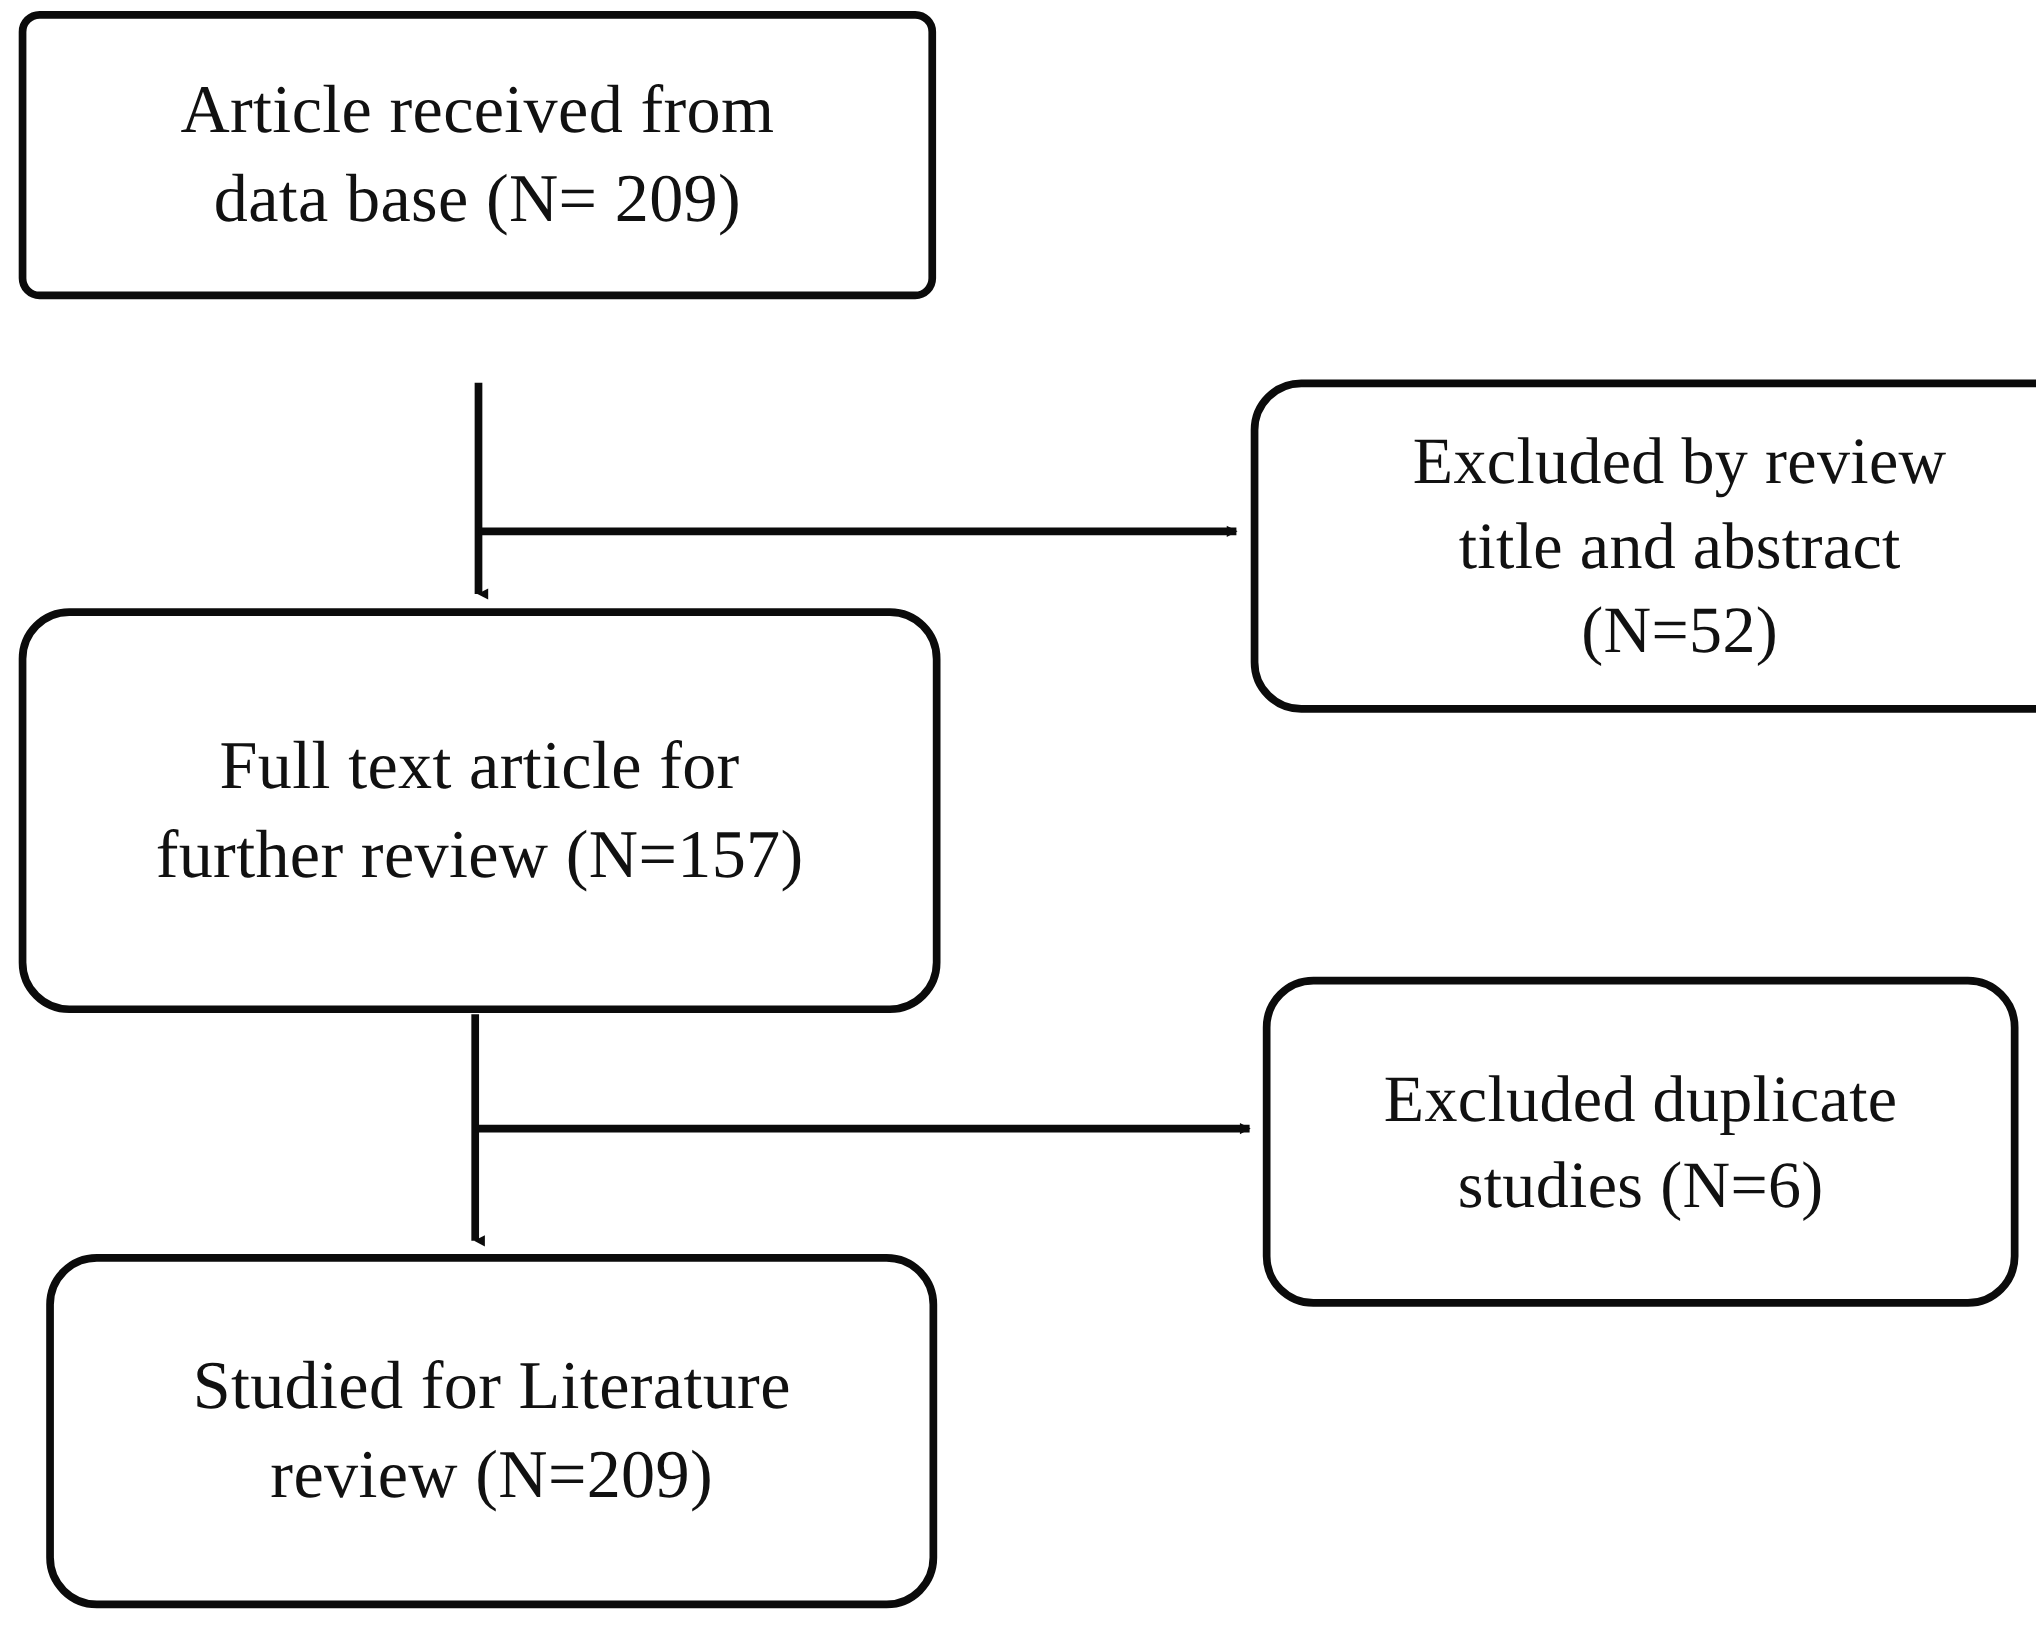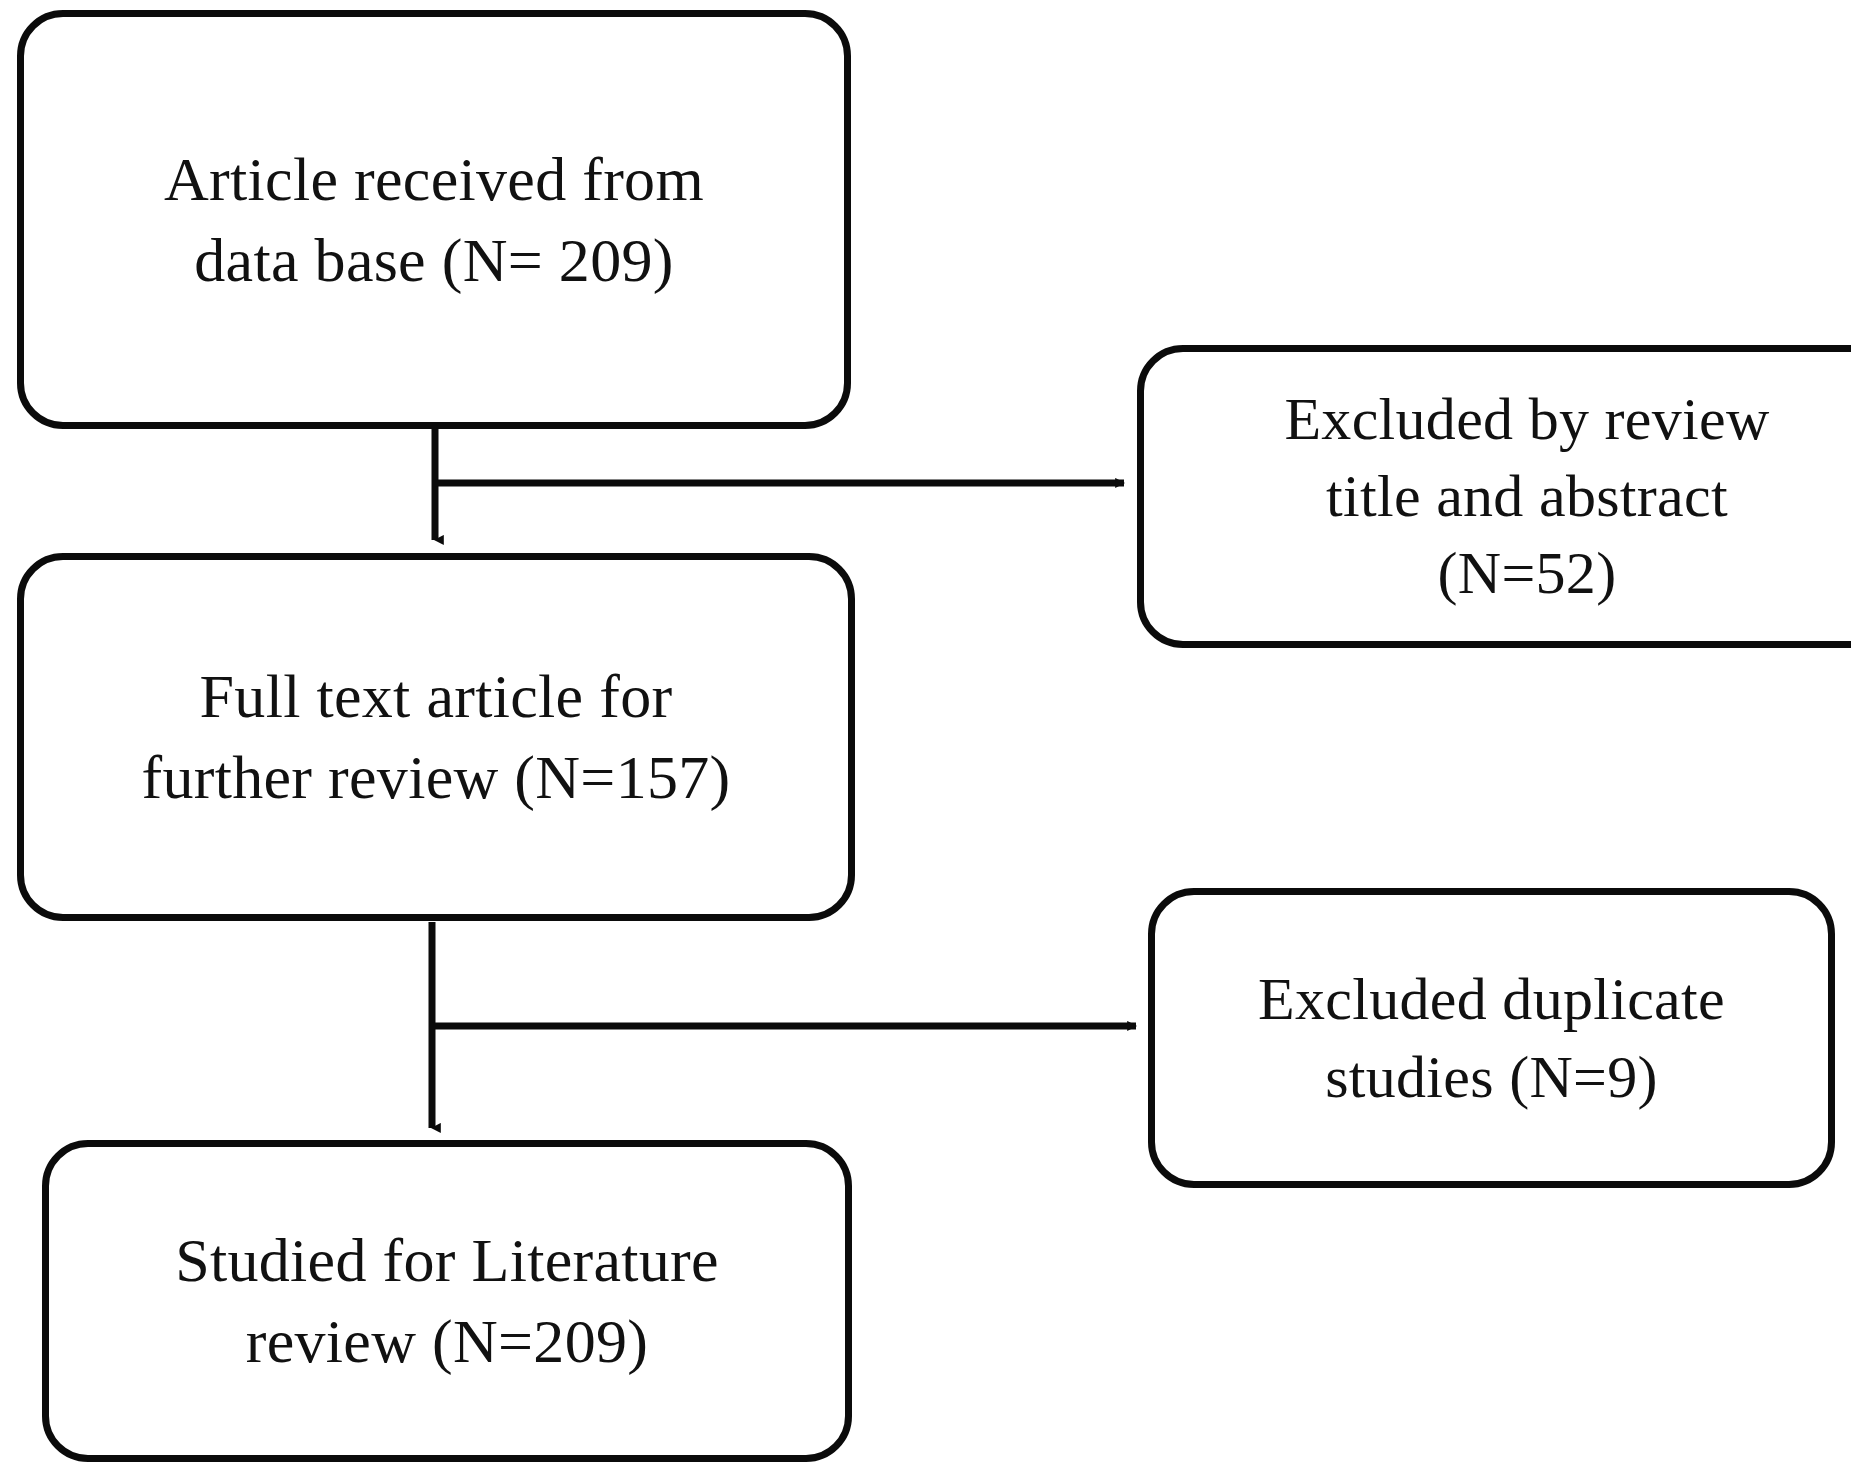--- a/index.html
+++ b/index.html
@@ -39,21 +39,21 @@
   .node-label {
     display: block;
     color: #111111;
     font-size: 61px;
     line-height: 1.30;
     letter-spacing: 0.3px;
     padding: 0 26px;
     white-space: pre-line;
   }
   
-  #box-source   { left: 17px;   top: 10px;   width: 834px; height: 419px; }
+  #box-source   { left: 17px;   top: 10px;   width: 834px; height: 262px; border-radius: 19px; }
   #box-fulltext { left: 17px;   top: 553px;  width: 838px; height: 368px; }
   #box-studied  { left: 42px;   top: 1140px; width: 810px; height: 322px; }
   #box-excluded-title    { left: 1137px; top: 345px;  width: 780px; height: 303px; }
   #box-excluded-dupes    { left: 1148px; top: 888px;  width: 687px; height: 300px; }
 
   #box-source   .node-label { font-size: 62px; }
   #box-fulltext .node-label { font-size: 62px; }
   #box-studied  .node-label { font-size: 62px; }
   #box-excluded-title .node-label { font-size: 60px; line-height: 1.28; }
   #box-excluded-dupes .node-label { font-size: 60px; line-height: 1.30; }
@@ -101,21 +101,21 @@
 (N=52)</span>
   </div>
 
   <div class="node-box" id="box-fulltext">
     <span class="node-label">Full text article for
 further review (N=157)</span>
   </div>
 
   <div class="node-box" id="box-excluded-dupes">
     <span class="node-label">Excluded duplicate
-studies (N=9)</span>
+studies (N=6)</span>
   </div>
 
   <div class="node-box" id="box-studied">
     <span class="node-label">Studied for Literature
 review (N=209)</span>
   </div>
 
 </div>
 
 </body></html>

